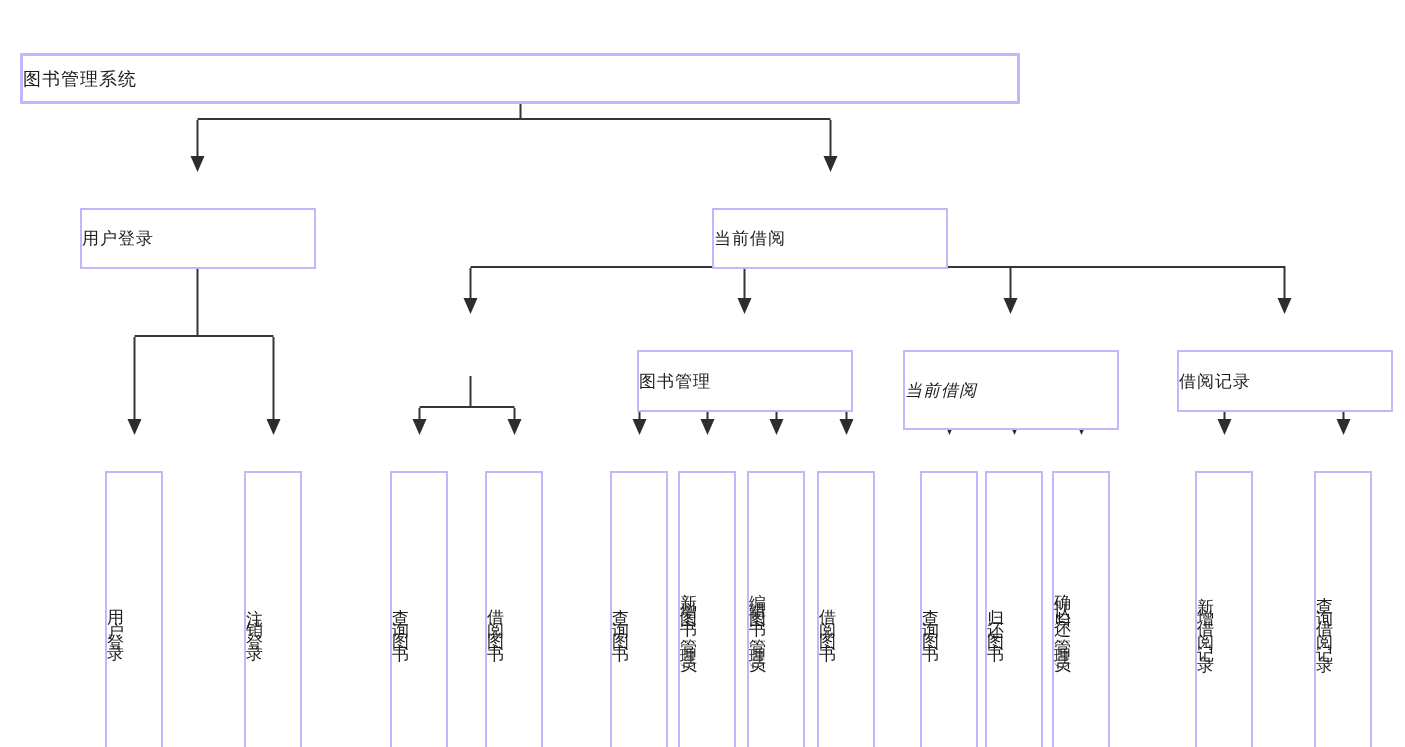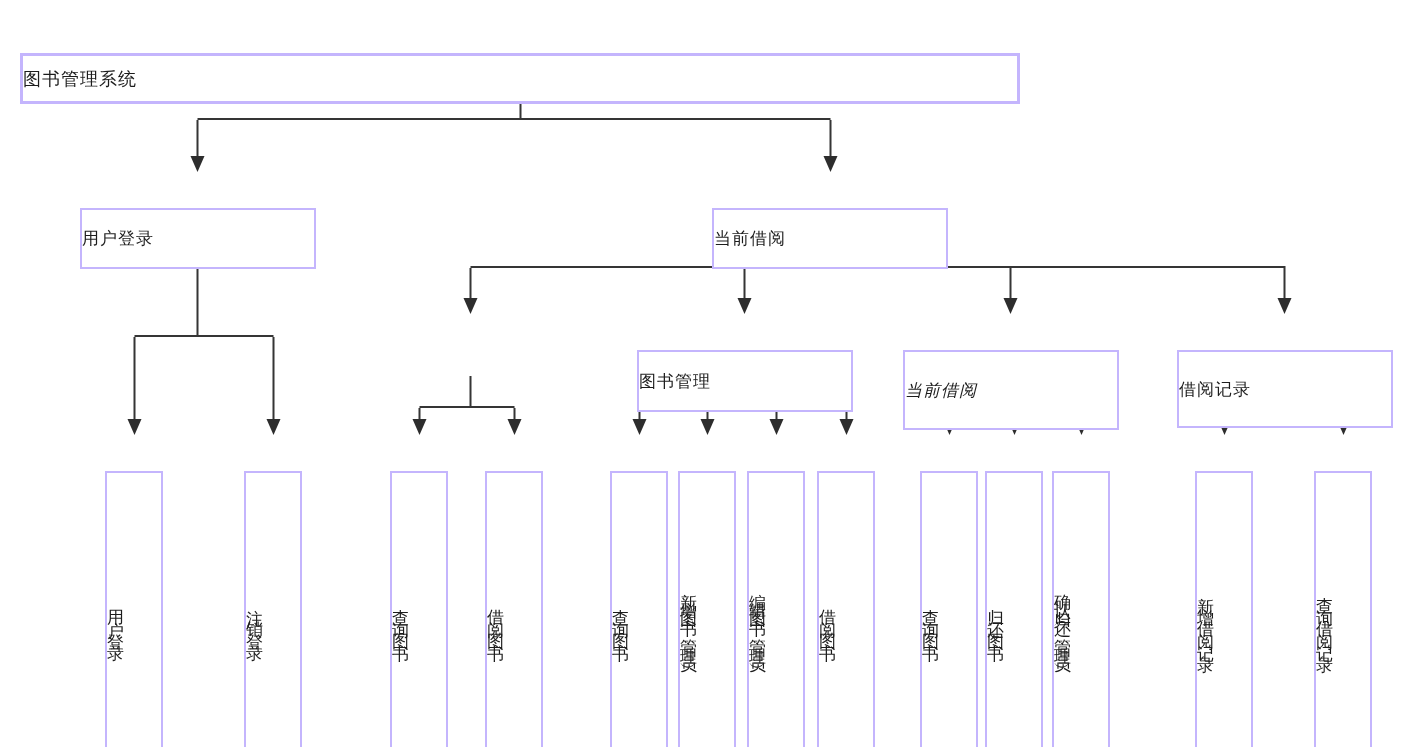--- a/index.html
+++ b/index.html
@@ -117,21 +117,21 @@
   <div class="box" style="left:712px; top:172px; width:236px; height:61px;">
     <span>当前借阅</span>
   </div>
 
   <div class="box" style="left:637px; top:314px; width:216px; height:62px;">
     <span>图书管理</span>
   </div>
   <div class="box" style="left:903px; top:314px; width:216px; height:80px;font-style:italic;">
     <span>当前借阅</span>
   </div>
-  <div class="box" style="left:1177px; top:314px; width:216px; height:78px;">
+  <div class="box" style="left:1177px; top:314px; width:216px; height:62px;">
     <span>借阅记录</span>
   </div>
 
   <div class="box" style="left:105px; top:435px; width:58px; height:298px;">
     <span class="vlabel">用户登录</span>
   </div>
   <div class="box" style="left:244px; top:435px; width:58px; height:298px;">
     <span class="vlabel">注销登录</span>
   </div>
 

